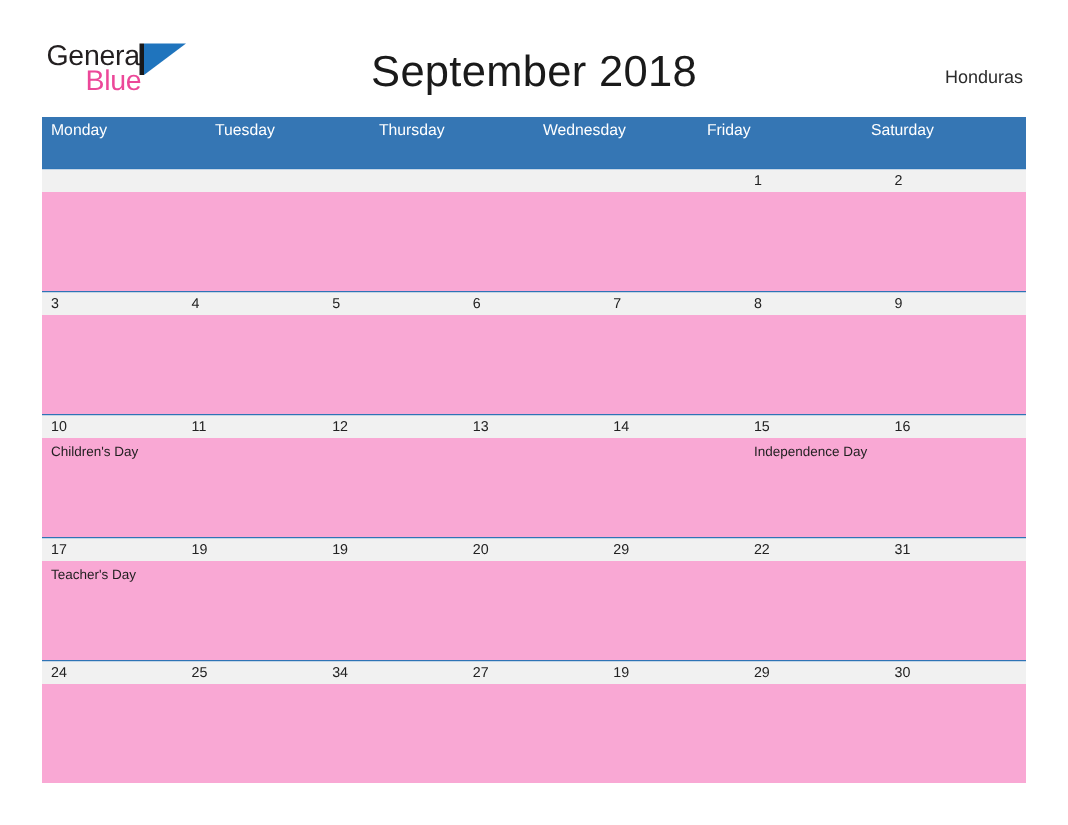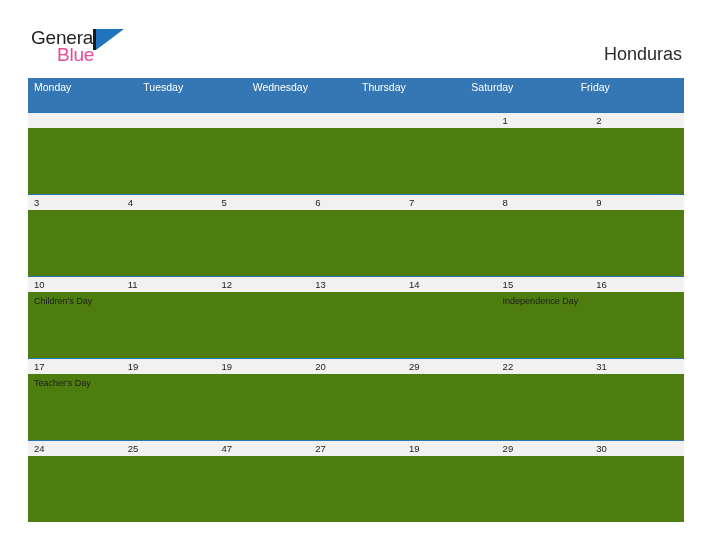--- a/index.html
+++ b/index.html
@@ -88,21 +88,21 @@
     font-size: 29px;
     color: #1a1a1a;
     font-weight: normal;
     letter-spacing: 0.2px;
   }
 
   .region {
     position: absolute;
     right: 30px;
     top: 44px;
-    font-size: 18px;
+    font-size: 12px;
     color: #2b2b2b;
     margin-left: 22px;
   }
 
   
   .calendar {
     position: absolute;
     left: 28px;
     top: 78px;
     width: 656px;
@@ -146,21 +146,21 @@
     padding-left: 6px;
     font-size: 9.5px;
     line-height: 15px;
     color: #222222;
   }
 
   .event-band {
     display: flex;
     width: 100%;
     height: 66px;
-    background: #4d7c0f;
+    background: #f9a8d4;
   }
   .event-cell {
     flex: 1 1 0;
     box-sizing: border-box;
     padding: 3px 5px 0 6px;
     font-size: 9px;
     line-height: 12px;
     color: #1f1f1f;
     overflow: hidden;
   }
@@ -174,33 +174,34 @@
 
     <div class="logo">
       <span class="logo-general">General</span>
       <span class="logo-mark">
         <span class="bar"></span>
         <span class="tri"></span>
       </span>
       <span class="logo-blue">Blue</span>
     </div>
 
+    <div class="cal-title">September 2018</div>
 
     <div class="region">Honduras</div>
   </div>
 
   <div class="calendar">
 
     <div class="weekday-row">
       <div class="weekday">Monday</div>
       <div class="weekday">Tuesday</div>
+      <div class="weekday">Thursday</div>
       <div class="weekday">Wednesday</div>
-      <div class="weekday">Thursday</div>
+      <div class="weekday">Friday</div>
       <div class="weekday">Saturday</div>
-      <div class="weekday">Friday</div>
     </div>
 
     <div class="week-row">
       <div class="date-band">
         <div class="date-cell"></div>
         <div class="date-cell"></div>
         <div class="date-cell"></div>
         <div class="date-cell"></div>
         <div class="date-cell"></div>
         <div class="date-cell">1</div>
@@ -277,21 +278,21 @@
         <div class="event-cell"></div>
         <div class="event-cell"></div>
         <div class="event-cell"></div>
       </div>
     </div>
 
     <div class="week-row">
       <div class="date-band">
         <div class="date-cell">24</div>
         <div class="date-cell">25</div>
-        <div class="date-cell">47</div>
+        <div class="date-cell">34</div>
         <div class="date-cell">27</div>
         <div class="date-cell">19</div>
         <div class="date-cell">29</div>
         <div class="date-cell">30</div>
       </div>
       <div class="event-band">
         <div class="event-cell"></div>
         <div class="event-cell"></div>
         <div class="event-cell"></div>
         <div class="event-cell"></div>

